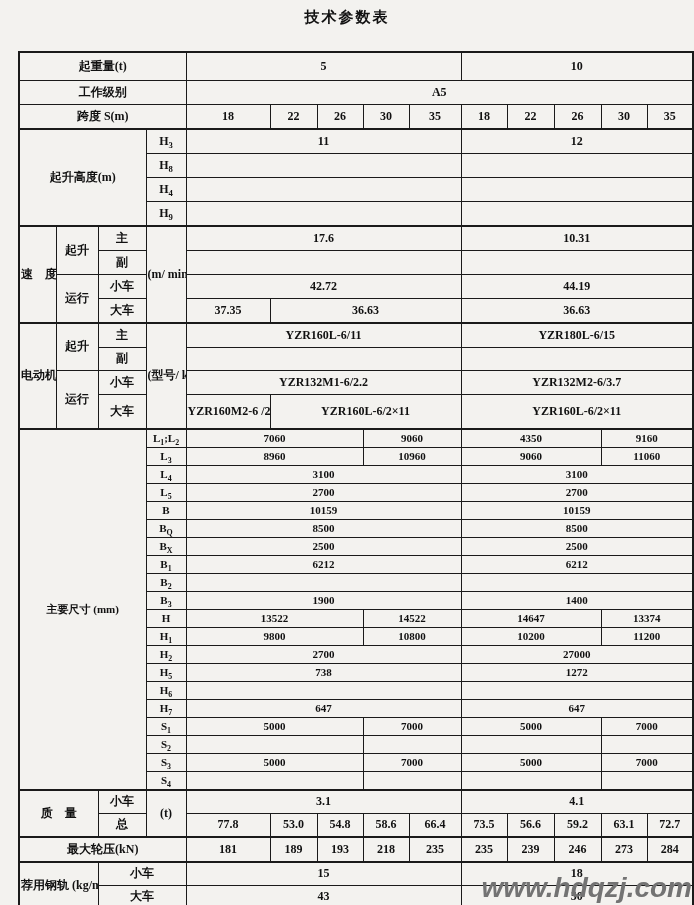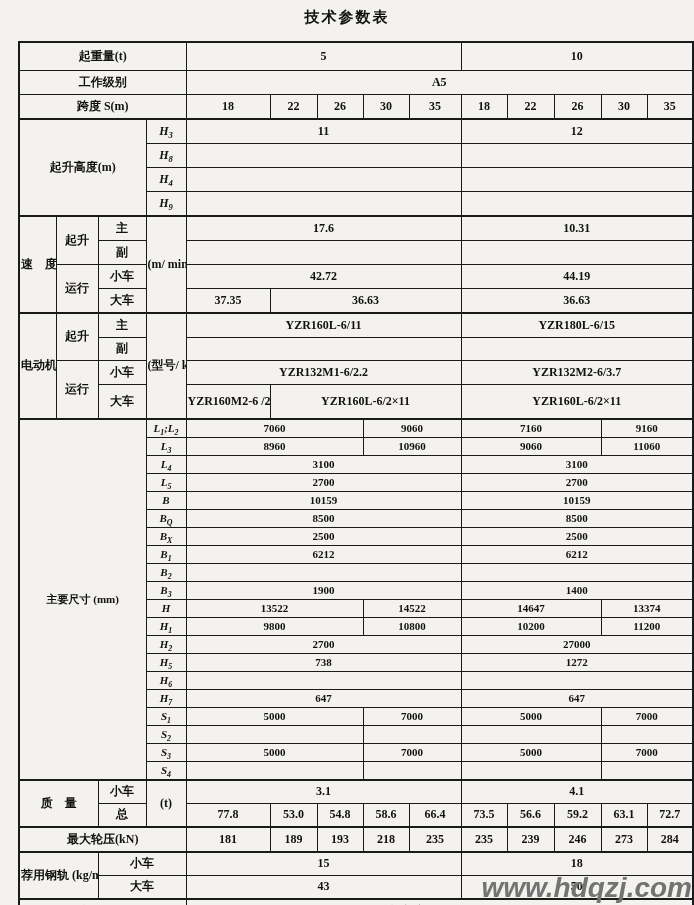--- a/index.html
+++ b/index.html
@@ -5,21 +5,21 @@
   html,body{margin:0;padding:0;}
   body{
     width:694px;height:905px;
     background:#f3f2ef;
     font-family:"Liberation Serif","DejaVu Serif",serif;
     color:#111;
     position:relative;
     overflow:hidden;
   }
   .page-title{
-    margin:8px 0 14px 0;
+    margin:8px 0 24px 0;
     text-align:center;
     font-size:15px;
     font-weight:bold;
     letter-spacing:2px;
   }
   table.params{
     border-collapse:collapse;
     table-layout:fixed;
     margin-left:18px;
     width:674px;
@@ -30,21 +30,21 @@
     text-align:center;
     vertical-align:middle;
     font-size:12px;
     font-weight:bold;
     padding:0 1px;
     line-height:1.15;
     overflow:hidden;
     white-space:nowrap;
   }
   td.pre{white-space:pre-line;}
-  td.sub{font-style:italic;font-family:"Liberation Serif","DejaVu Serif",serif;}
+  td.sub{font-family:"Liberation Serif","DejaVu Serif",serif;}
   sub{font-size:0.72em;line-height:0;}
   tr.h27 td{height:27px;margin-left:32px;}
   tr.h23 td{height:23px;}
   tr.h22 td{height:22px;}
   tr.h33 td{height:33px;}
   tr.dim td{height:17px;font-size:11px;}
   tr.sec td{border-top:2px solid #1a1a1a;}
   .footer-note{
     position:absolute;
     left:34px;
@@ -191,21 +191,21 @@
       <td colspan="4">YZR160L-6/2×11</td>
       <td colspan="5">YZR160L-6/2×11</td>
     </tr>
 
     <tr class="dim sec">
       <td colspan="3" rowspan="20" class="pre">主要尺寸
 (mm)</td>
       <td class="sub">L<sub>1</sub>;L<sub>2</sub></td>
       <td colspan="3">7060</td>
       <td colspan="2">9060</td>
-      <td colspan="3">7160</td>
+      <td colspan="3">4350</td>
       <td colspan="2">9160</td>
     </tr>
     <tr class="dim">
       <td class="sub">L<sub>3</sub></td>
       <td colspan="3">8960</td>
       <td colspan="2">10960</td>
       <td colspan="3">9060</td>
       <td colspan="2">11060</td>
     </tr>
     <tr class="dim">

